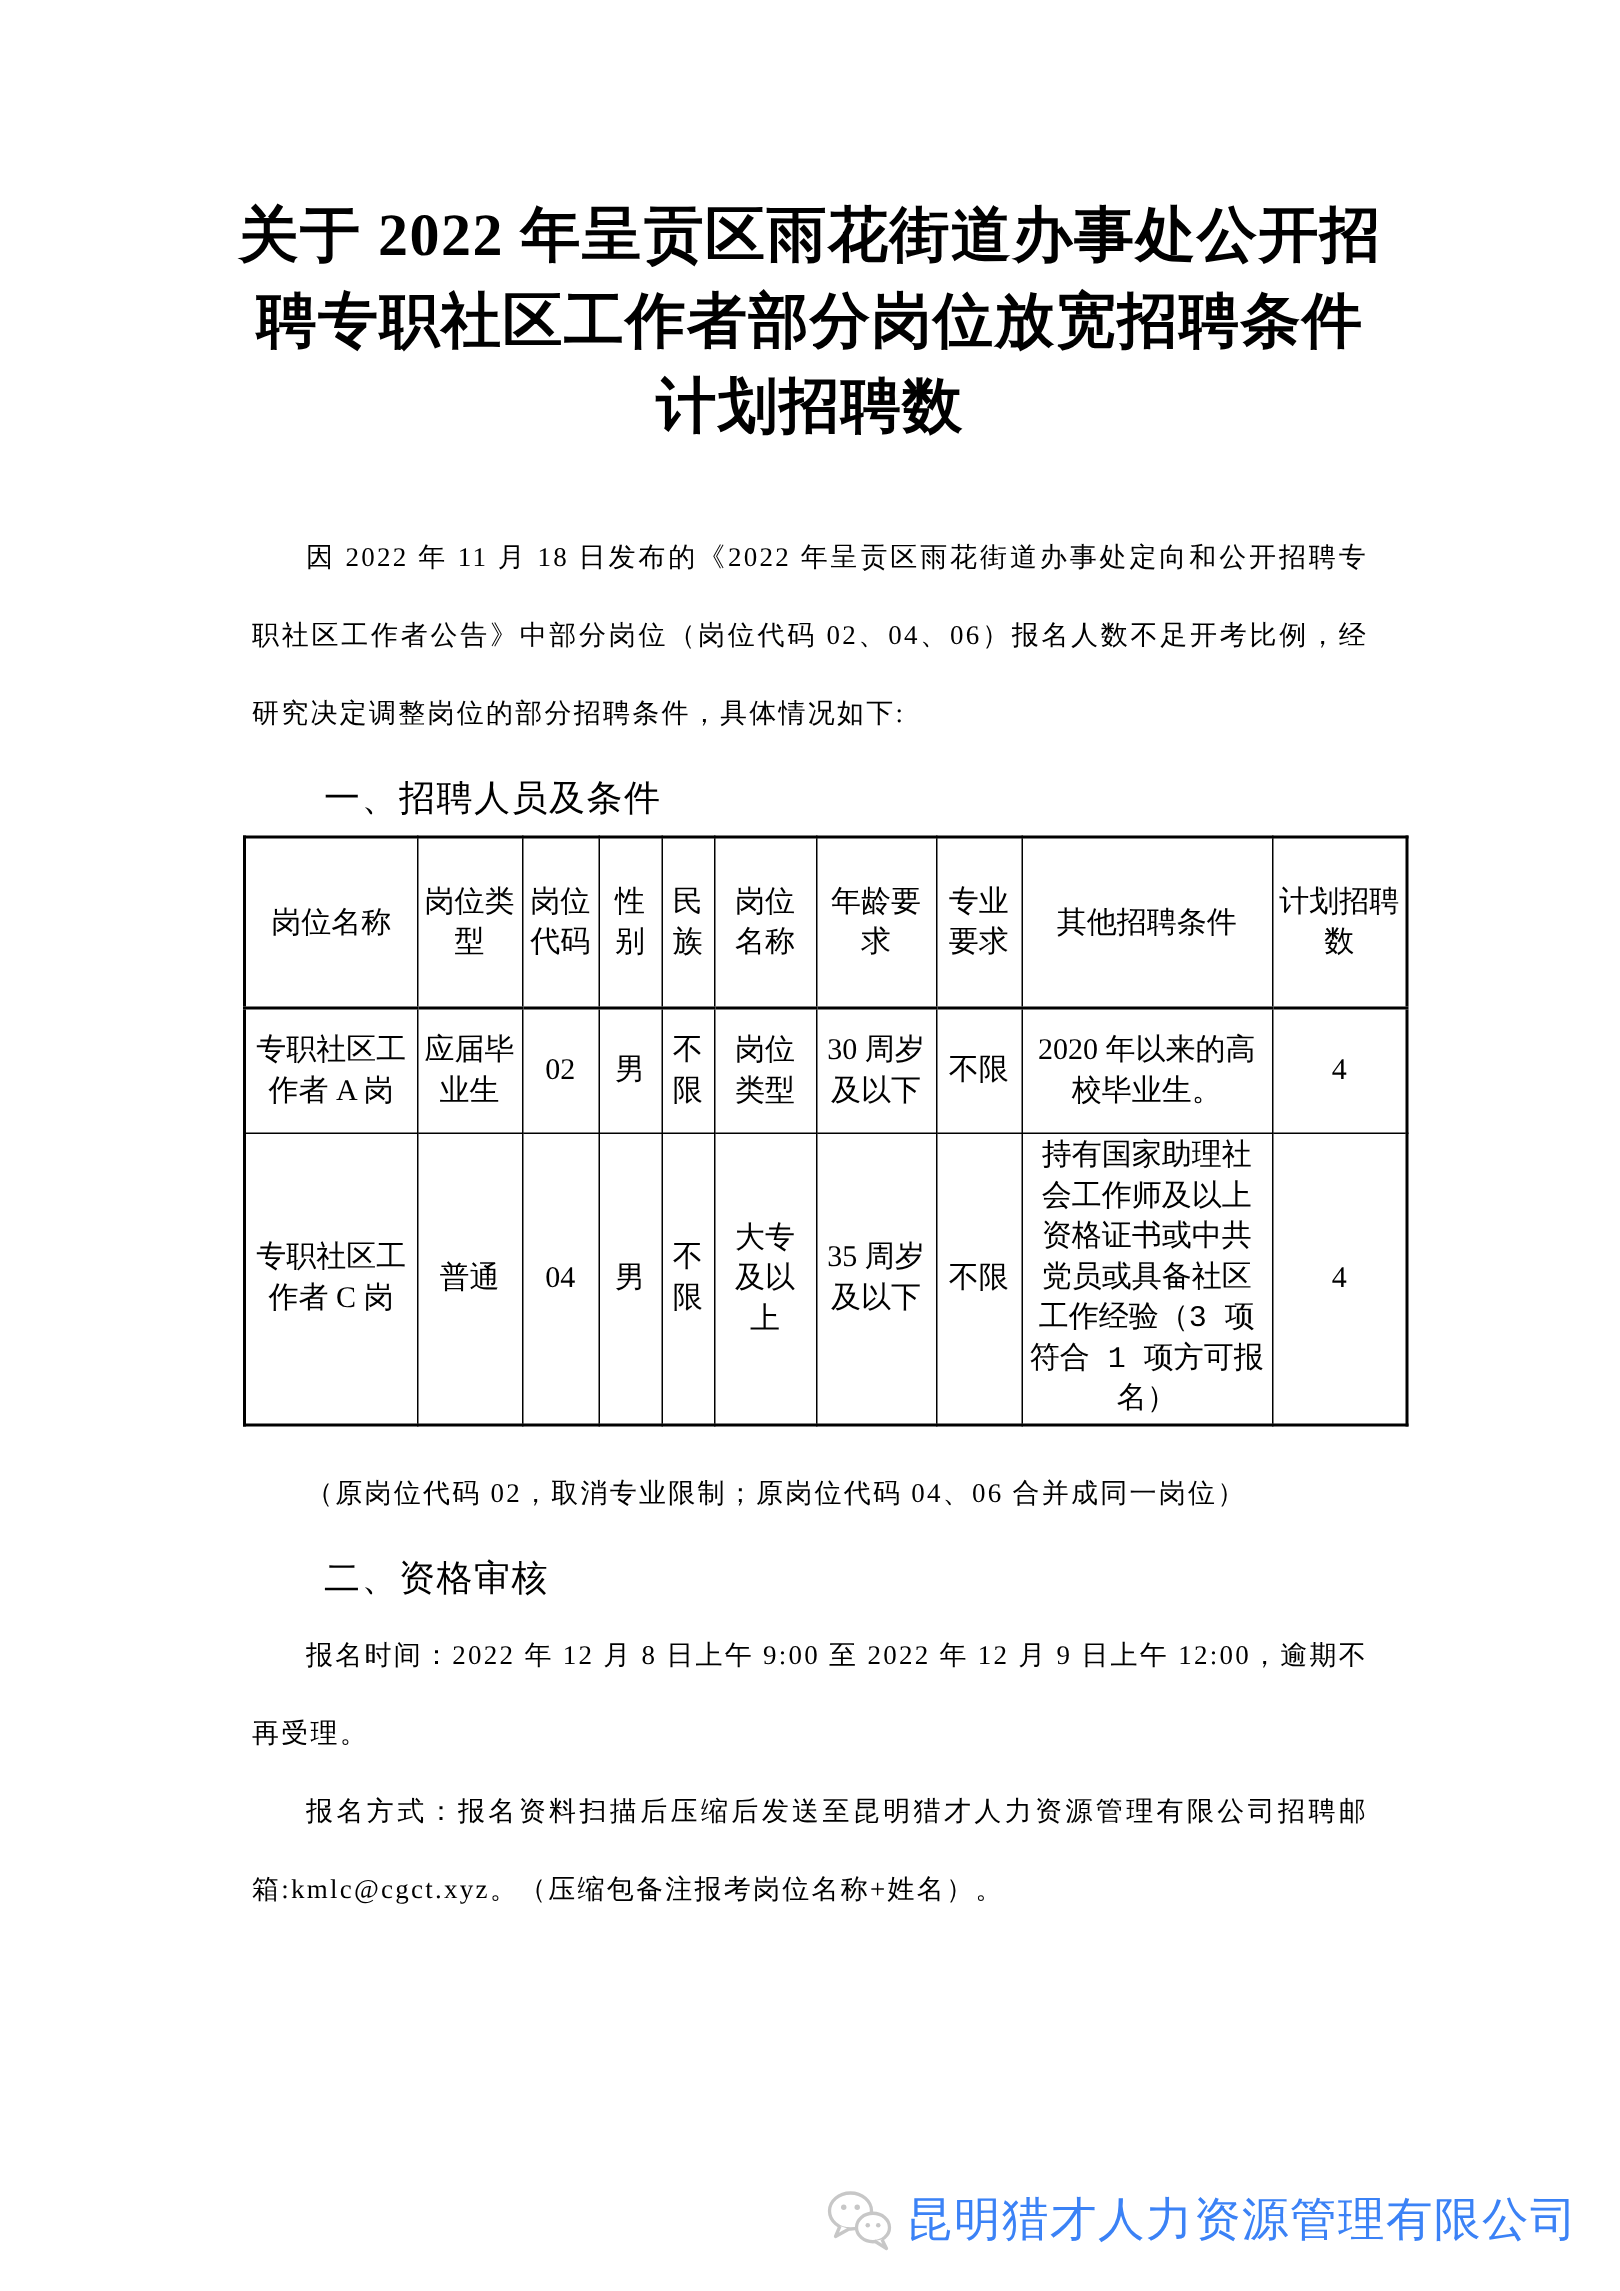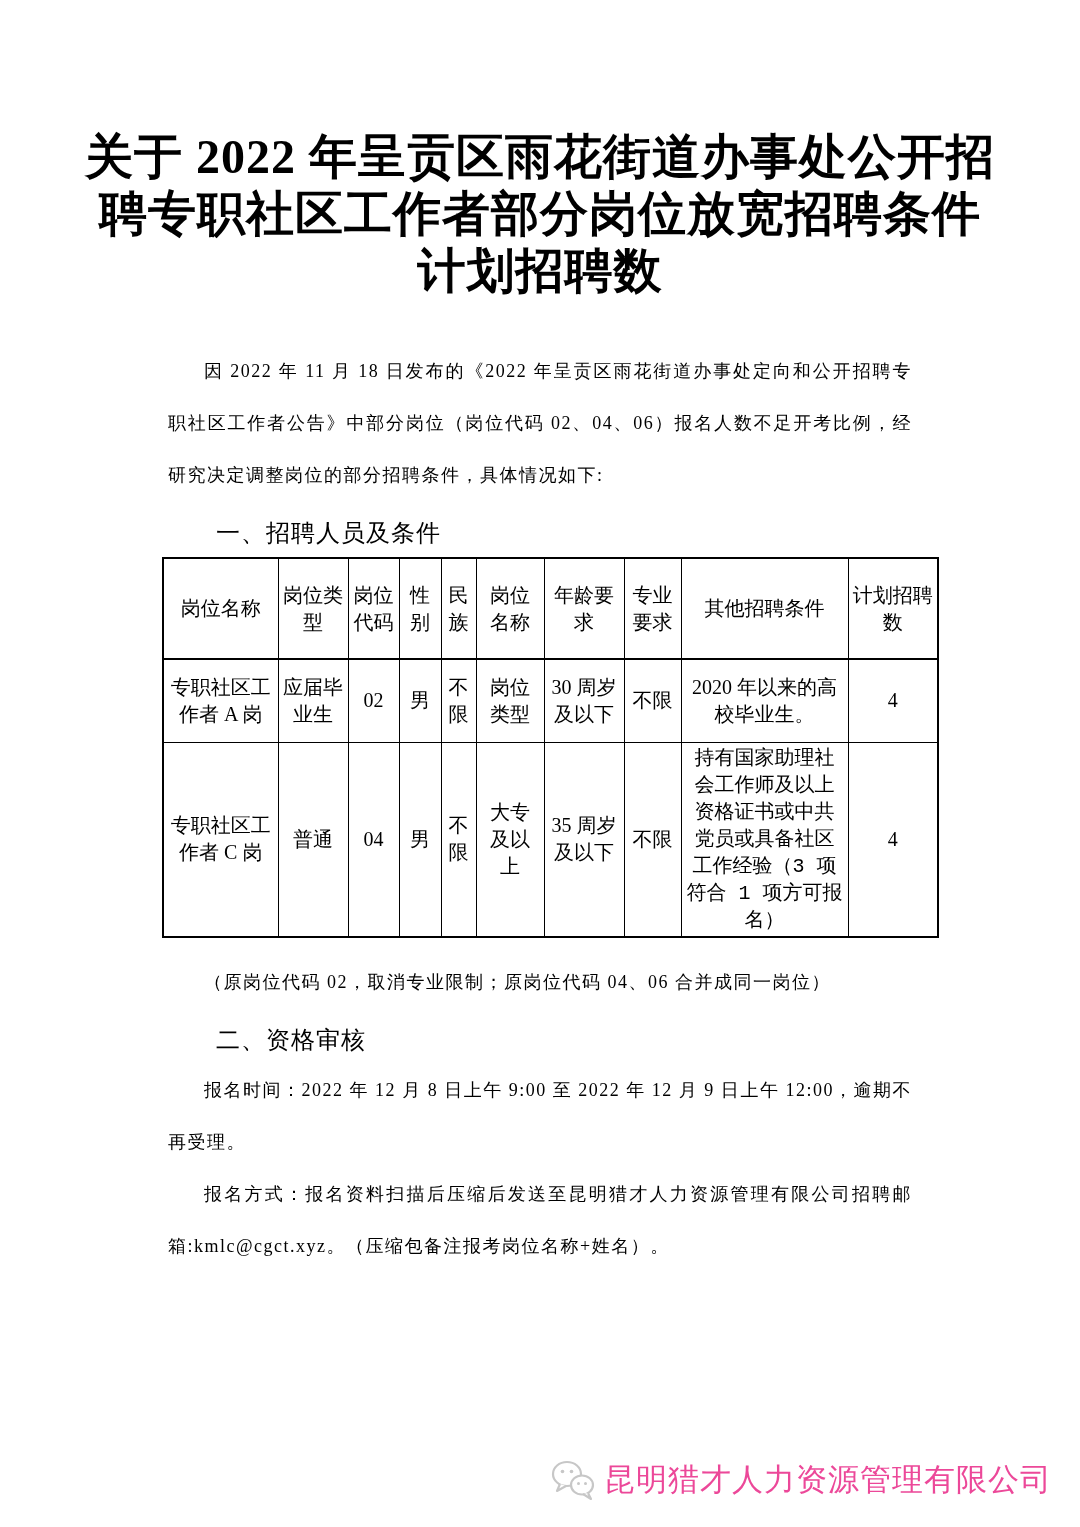--- a/index.html
+++ b/index.html
@@ -9,21 +9,21 @@
     height: 1527px;
     background: #ffffff;
     color: #000000;
     font-family: "Liberation Serif", "DejaVu Serif", serif;
     overflow: hidden;
   }
   .doc-title {
     margin: 128px 80px 0 80px;
     text-align: center;
     font-weight: bold;
-    font-size: 48px;
+    font-size: 40px;
     line-height: 57px;
     letter-spacing: 1px;
   }
   .para {
     margin: 0 168px;
     font-size: 18px;
     line-height: 52px;
     text-align: justify;
     text-indent: 2em;
     letter-spacing: 1.5px;
@@ -48,34 +48,34 @@
     border: 2px solid #000;
   }
   table.recruit th, table.recruit td {
     border: 1px solid #000;
     font-weight: normal;
     text-align: center;
     vertical-align: middle;
     padding: 2px 4px;
     word-break: break-all;
   }
-  table.recruit thead tr { height: 101px; }
+  table.recruit thead tr { height: 114px; }
   table.recruit thead th { border-bottom-width: 2px; }
   tr.row-a { height: 83px; }
   tr.row-c { height: 172px; }
   td.cell-left { text-align: left; padding: 4px 6px; font-family: Liberation Mono, monospace; }
   .note { margin-top: 18px; }
   .footer {
     position: absolute;
     right: 28px;
     bottom: 26px;
     display: flex;
     align-items: flex-end;
     gap: 8px;
-    color: #ec4899;
+    color: #3b82f6;
     font-family: "Liberation Sans", "DejaVu Sans", sans-serif;
     font-size: 31px;
     letter-spacing: 1px;
     text-shadow: 0 1px 0 #ffffff;
     user-select: none;
   }
   .wechat-icon { display: inline-flex; }
 </style>
 </head>
 <body>

